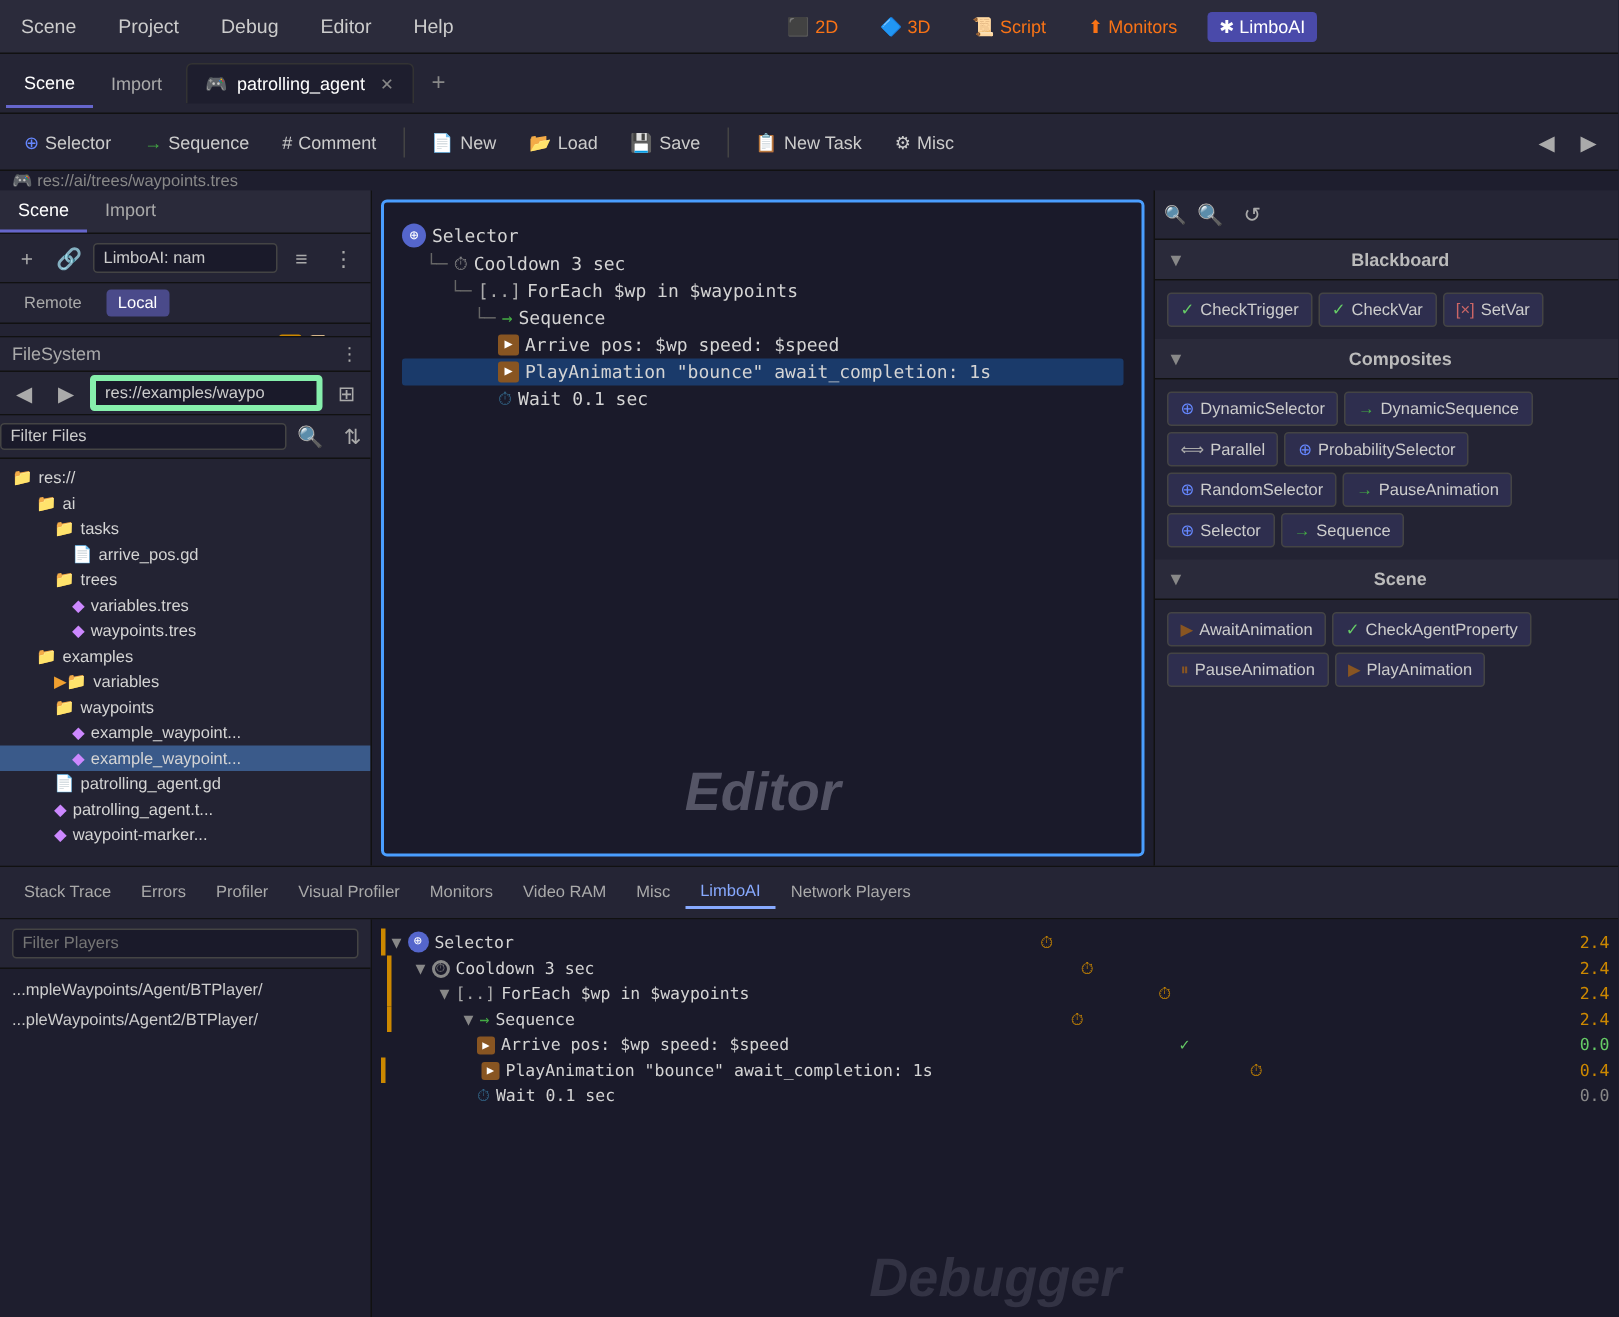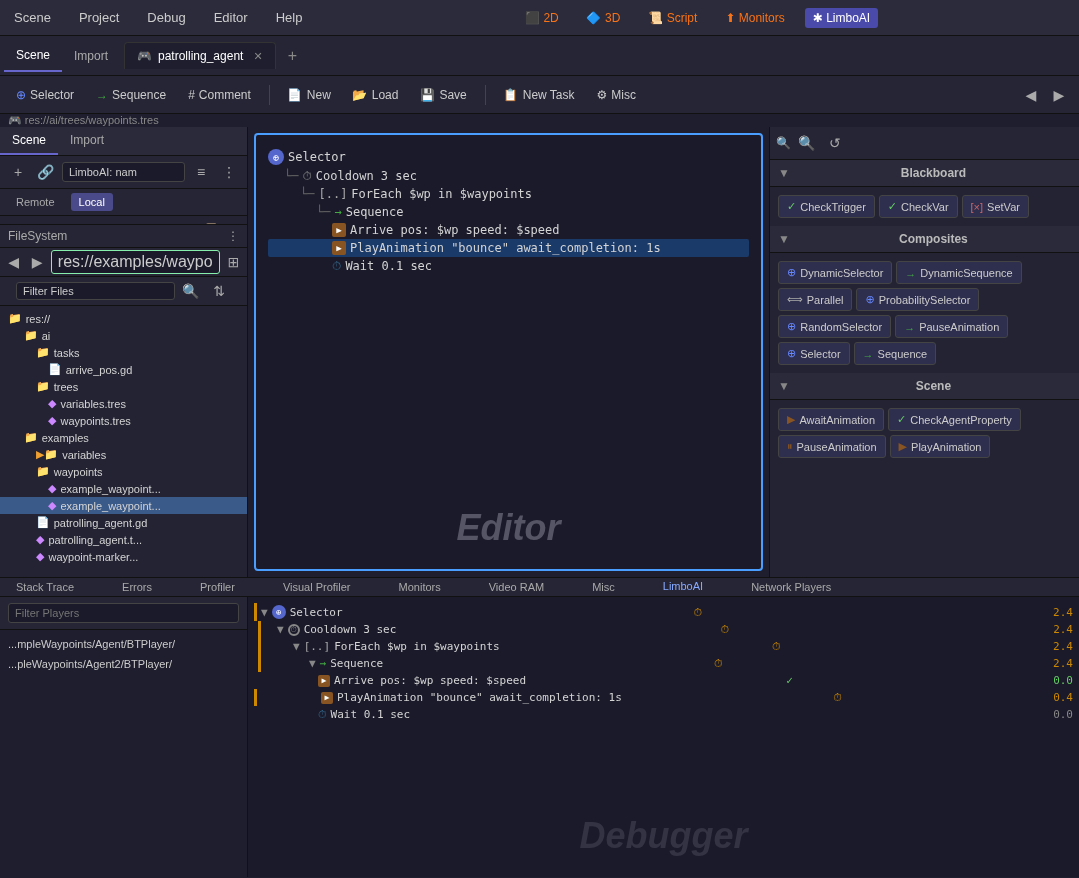--- a/index.html
+++ b/index.html
@@ -46,22 +46,22 @@
     .scene-tree { flex: 1; overflow-y: auto; padding: 4px 0; }
     .tree-item { display: flex; align-items: center; padding: 3px 8px; cursor: pointer; font-size: 12px; gap: 4px; }
     .tree-label { flex: 1; }
     .badge { font-size: 10px; padding: 1px 3px; border-radius: 2px; }
     .badge-warn { background: #cc8800; color: white; }
 
     
     .fs-panel { border-top: 1px solid #111; display: flex; flex-direction: column; height: 380px; }
     .fs-header { display: flex; align-items: center; padding: 4px 8px; background: #252535; border-bottom: 1px solid #111; font-size: 12px; color: #aaa; }
     .fs-nav { display: flex; align-items: center; padding: 2px 4px; background: #252535; border-bottom: 1px solid #111; gap: 4px; }
-    .fs-path { flex: 1; background: #1a1a2a; border: 1px solid #86efac; border-radius: 3px; padding: 2px 6px; font-size: 16px; color: #ccc; }
-    .fs-filter-row { display: flex; align-items: center; padding: 2px 16px; background: #252535; border-bottom: 1px solid #111; gap: 4px; justify-content: center; }
+    .fs-path { flex: 1; background: #1a1a2a; border: 4px solid #86efac; border-radius: 3px; padding: 2px 6px; font-size: 11px; color: #ccc; }
+    .fs-filter-row { display: flex; align-items: center; padding: 2px 0; background: #252535; border-bottom: 1px solid #111; gap: 4px; justify-content: center; }
     .fs-filter { flex: 1; background: #1a1a2a; border: 1px solid #444; border-radius: 3px; padding: 2px 6px; font-size: 11px; color: #ccc; }
     .fs-tree { flex: 1; overflow-y: auto; padding: 4px 0; }
     .fs-item { display: flex; align-items: center; padding: 2px 8px; cursor: pointer; font-size: 11px; gap: 4px; }
     .fs-item.selected { background: #3a5a8a; }
 
     
     .center-panel { flex: 1; display: flex; flex-direction: column; background: #1e1e2e; }
     .editor-area { flex: 1; border: 2px solid #4a9eff; margin: 6px; border-radius: 4px; background: #1a1a2a; position: relative; overflow: hidden; }
     .editor-label { position: absolute; bottom: 20px; left: 50%; transform: translateX(-50%); color: #556; font-size: 36px; font-weight: bold; font-style: italic; }
     .node-tree { padding: 12px; font-size: 12px; font-family: monospace; }
@@ -71,21 +71,21 @@
     .right-panel { width: 310px; border-left: 1px solid #111; background: #232333; display: flex; flex-direction: column; flex-shrink: 0; }
     .right-toolbar { display: flex; align-items: center; padding: 4px 6px; background: #252535; border-bottom: 1px solid #111; gap: 4px; }
     .right-filter { flex: 1; background: #1a1a2a; border: 1px solid #444; border-radius: 3px; padding: 3px 6px; font-size: 11px; color: #ccc; }
     .section-header { display: flex; align-items: center; padding: 6px 8px; background: #2a2a3a; border-bottom: 1px solid #111; cursor: pointer; font-size: 12px; color: #bbb; }
     .section-arrow { margin-right: 6px; color: #888; }
     .section-title { font-weight: bold; flex: 1; text-align: center; }
     .tasks-grid { display: flex; flex-wrap: wrap; gap: 4px; padding: 8px; }
     .task-btn { display: flex; align-items: center; gap: 4px; padding: 4px 8px; background: #2e2e4e; border-radius: 3px; cursor: pointer; font-size: 11px; color: #ccc; border: 1px solid #444; }
 
     
-    .bottom-tabs-bar { display: flex; align-items: center; background: #252535; height: 20px; border-top: 1px solid #111; border-bottom: 1px solid #111; padding: 0 6px; overflow-x: auto; gap: 28px; }
+    .bottom-tabs-bar { display: flex; align-items: center; background: #252535; height: 36px; border-top: 1px solid #111; border-bottom: 1px solid #111; padding: 0 6px; overflow-x: auto; }
     .bottom-tab { padding: 4px 10px; font-size: 11px; cursor: pointer; color: #aaa; white-space: nowrap; }
     .bottom-tab.active { color: #88aaff; border-bottom: 2px solid #88aaff; }
 
     
     .bottom-area { display: flex; height: 280px; }
     .bottom-left { width: 248px; border-right: 1px solid #111; background: #1e1e2e; display: flex; flex-direction: column; }
     .bottom-left-header { padding: 6px 8px; background: #252535; border-bottom: 1px solid #111; font-size: 11px; color: #888; }
     .player-list { flex: 1; overflow-y: auto; padding: 4px 0; }
     .player-item { padding: 4px 8px; font-size: 11px; cursor: pointer; color: #ccc; }
     .bottom-center { flex: 1; background: #1a1a2a; display: flex; flex-direction: column; position: relative; }

